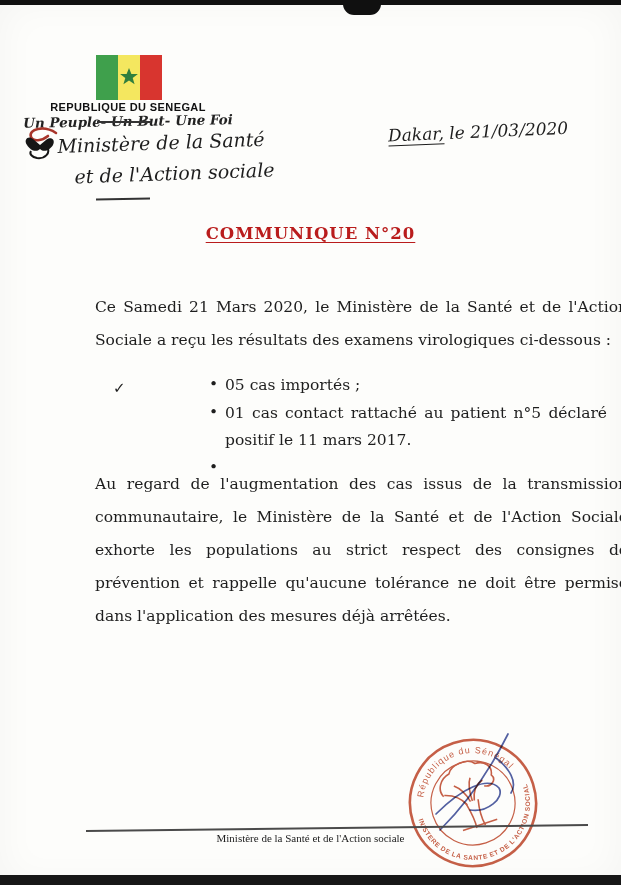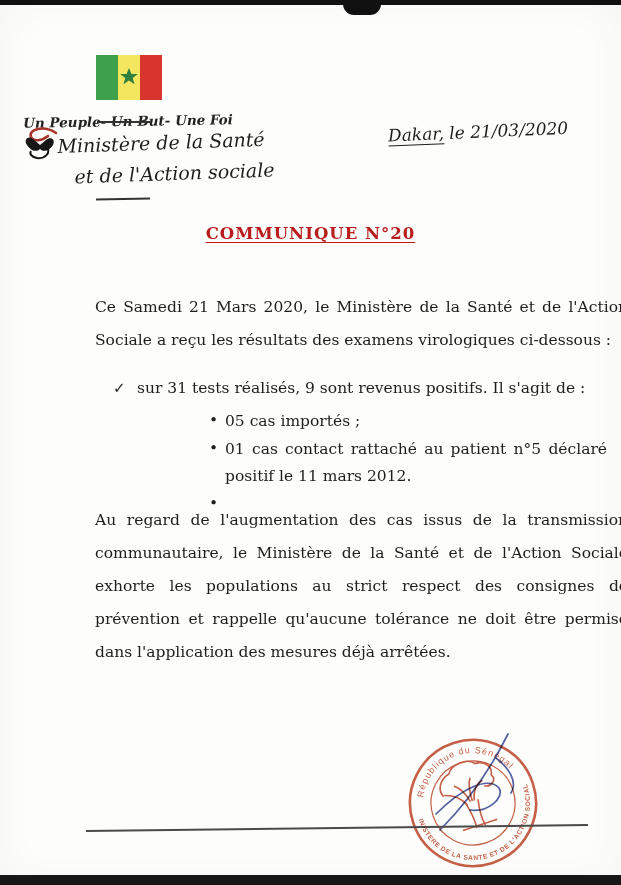--- a/index.html
+++ b/index.html
@@ -79,20 +79,21 @@
   <div class="scan-bar-top"></div>
   <div class="scan-bump"></div>
 
   <svg class="flag" width="66" height="45" viewBox="0 0 66 45">
     <rect x="0" y="0" width="22" height="45" fill="#3fa04c"></rect>
     <rect x="22" y="0" width="22" height="45" fill="#f4e75f"></rect>
     <rect x="44" y="0" width="22" height="45" fill="#d8352f"></rect>
     <polygon points="33,13 35.4,19.1 41.9,19.1 36.7,23 38.6,29.3 33,25.4 27.4,29.3 29.3,23 24.1,19.1 30.6,19.1" fill="#2f7f3e"></polygon>
   </svg>
 
+  <div class="republic">REPUBLIQUE DU SENEGAL</div>
   <div class="motto">Un Peuple- Un But- Une Foi</div>
 
   <svg class="ministry-logo" width="38" height="38" viewBox="0 0 38 38">
     <path d="M 34,9 C 22,1 6,5 9,13 C 11,18 20,17 26,12" fill="none" stroke="#a8352a" stroke-width="2.6" stroke-linecap="round"></path>
     <path d="M 11,15 C 7,11 1,15 5,21 C 8,26 14,29 18,25 C 22,29 28,26 31,21 C 34,15 28,12 24,16 L 18,21 Z" fill="#161616"></path>
     <path d="M 25,23 C 29,29 23,35 15,34 C 10,33 7,30 9,27" fill="none" stroke="#161616" stroke-width="2"></path>
   </svg>
   <div class="rule-top"></div>
   <div class="ministry-script">
     <div class="l1">Ministère de la Santé</div>
@@ -104,31 +105,30 @@
     <span class="city">Dakar,</span><span> le 21/03/2020</span>
   </div>
 
   <div class="doc-title">COMMUNIQUE N°20</div>
 
   <div class="body-text">
     <p>Ce Samedi 21 Mars 2020, le Ministère de la Santé et de l'Action Sociale a reçu les résultats des examens virologiques ci-dessous :</p>
 
     <div class="check-row">
       <span class="check-mark">✓</span>
-      <span>sur 31 tests réalisés, 9 sont revenus positifs. Il s'agit de :</span>
     </div>
 
     <ul class="sub-bullets">
       <li>
         <span class="dot">•</span>
         <span>05 cas importés ;</span>
       </li>
       <li>
         <span class="dot">•</span>
-        <span>01 cas contact rattaché au patient n°5 déclaré positif le 11 mars 2012.</span>
+        <span>01 cas contact rattaché au patient n°5 déclaré positif le 11 mars 2017.</span>
       </li>
       <li>
         <span class="dot">•</span>
       </li>
     </ul>
 
     <p>Au regard de l'augmentation des cas issus de la transmission communautaire, le Ministère de la Santé et de l'Action Sociale exhorte les populations au strict respect des consignes de prévention et rappelle qu'aucune tolérance ne doit être permise dans l'application des mesures déjà arrêtées.</p>
   </div>
 
   <svg class="stamp-svg" width="180" height="150" viewBox="0 0 180 150">
@@ -162,16 +162,17 @@
   <svg class="signature-svg" width="200" height="150" viewBox="0 0 200 150">
     <g fill="none" stroke-width="1.7" stroke-linecap="round" stroke="#44539c">
       <path d="M 130,16 C 114,48 94,80 62,112"></path>
       <path d="M 58,96 C 84,70 110,58 121,70 C 127,80 109,95 92,92"></path>
       <path d="M 118,40 C 131,50 140,64 133,75"></path>
     </g>
   </svg>
 
   <div class="footer-rule"></div>
   <div class="footer">
+    <div>Ministère de la Santé et de l'Action sociale</div>
   </div>
 
   <div class="scan-bar-bottom"></div>
 </div>
 
 </body></html>

